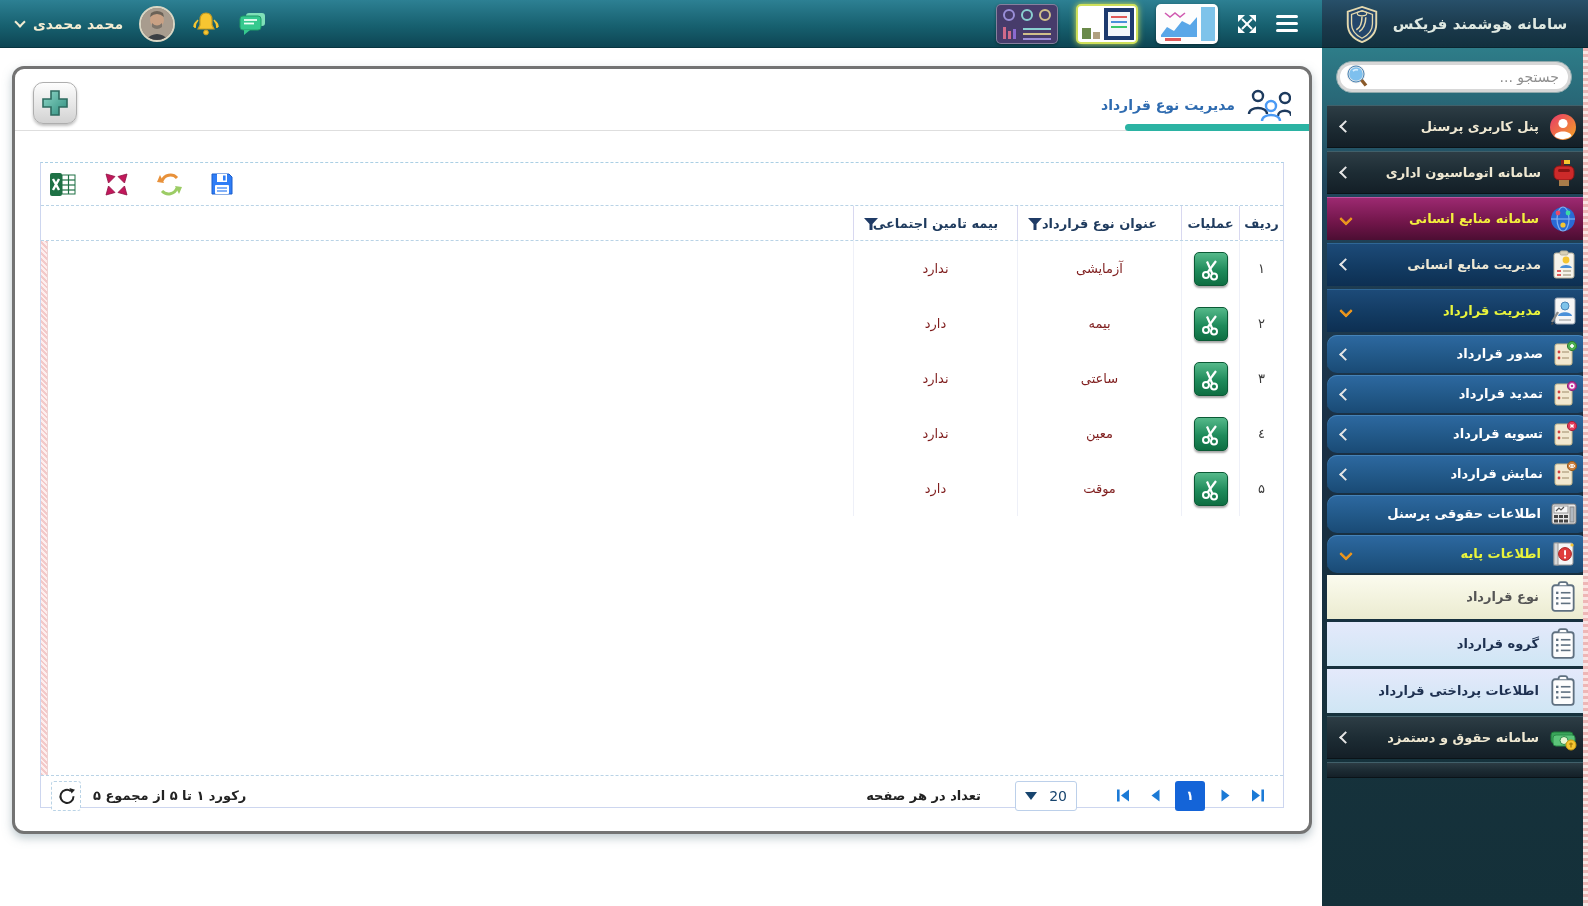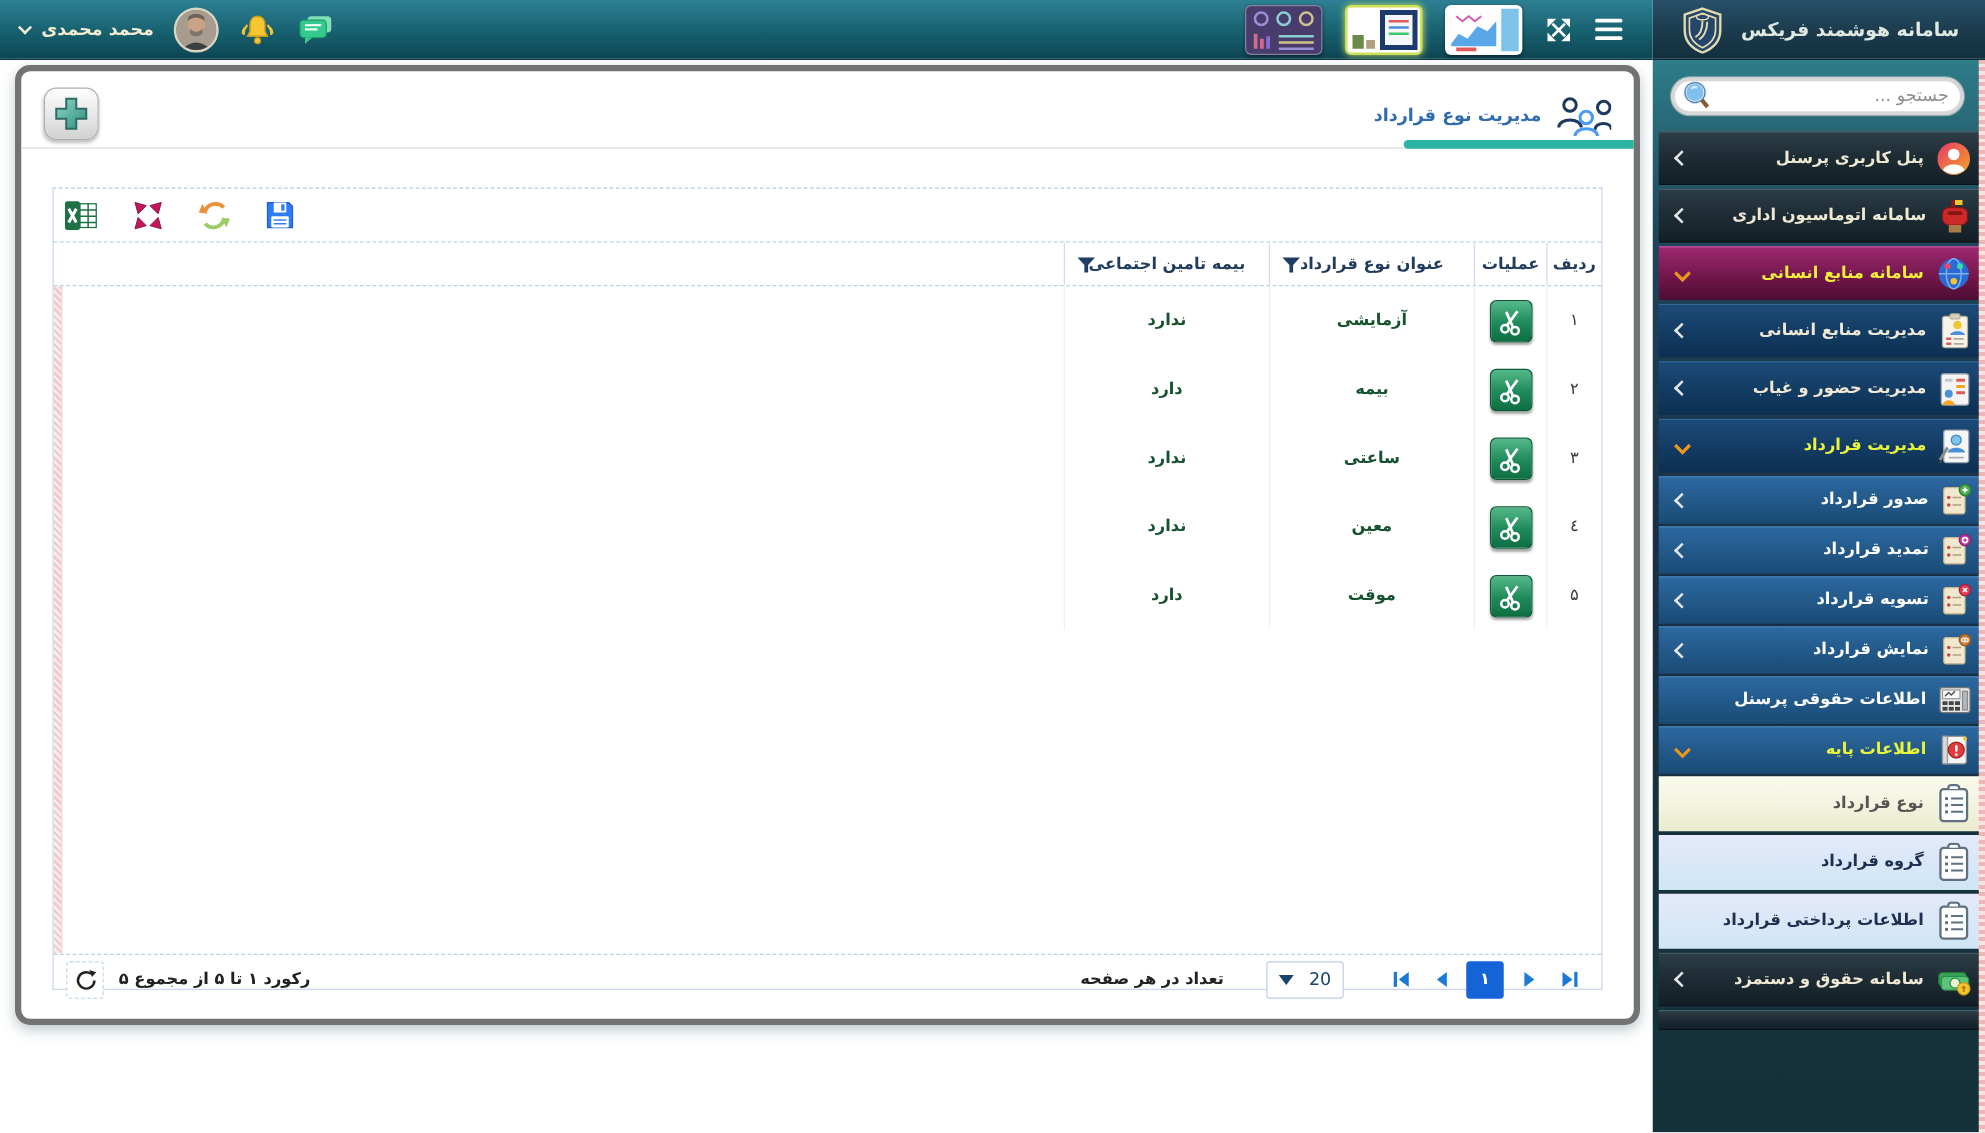--- a/index.html
+++ b/index.html
@@ -44,35 +44,35 @@
       padding:0 10px 0 14px;font-size:13px;font-weight:bold;cursor:pointer;position:relative;}
   .mi .lbl{flex:1;text-align:right;line-height:1.2;}
   .mi-root{background:linear-gradient(180deg,#2e3e46 0%,#1d2c34 50%,#131e26 100%);
            color:#efe8d2;box-shadow:inset 0 1px 0 #41606a, inset 0 -1px 0 #0a1318;}
   .mi-magenta{background:linear-gradient(180deg,#9e2a72 0%,#701549 60%,#4c0e33 100%);
            color:#f2ee3e;box-shadow:inset 0 1px 0 #c054a0;}
   .mi-l1{background:linear-gradient(180deg,#1d4b79 0%,#123a61 60%,#0d2f52 100%);
            color:#eee8d4;box-shadow:inset 0 1px 0 #2f6796;}
   .mi-l1.active{color:#e9f43c;}
   .mi-l2{height:38px;background:linear-gradient(180deg,#2d69a1 0%,#215786 60%,#194a75 100%);
-           color:#fff;box-shadow:inset 0 1px 0 #4583b8;margin-bottom:2px;}
+           color:#fff;box-shadow:inset 0 1px 0 #4583b8;margin-bottom:2px;border-radius:10px;}
   .mi-l2.active{color:#e9f43c;}
   .mi-l3{height:44px;background:linear-gradient(180deg,#e4e9fb 0%,#cfe6f4 100%);color:#1d3050;}
   .mi-l3.selected{background:linear-gradient(180deg,#fbfbee 0%,#ebebd0 100%);color:#555;}
   .mi-partial{height:16px;margin-bottom:0;}
   .chev-left{width:9px;height:9px;border-left:2px solid #e6e6e6;border-bottom:2px solid #e6e6e6;
              transform:rotate(45deg);flex:0 0 auto;}
   .chev-down{width:10px;height:10px;border-left:3px solid #e8941e;border-bottom:3px solid #e8941e;
              transform:rotate(-45deg);border-radius:1px;flex:0 0 auto;}
   .mi .micon{flex:0 0 auto;display:grid;place-items:center;}
 
   
   .main{position:absolute;top:48px;right:266px;left:0;bottom:0;background:#fff;}
-  .card{position:absolute;top:4px;right:10px;left:12px;height:768px;background:#fff;
-        border:5px solid #737373;border-radius:12px;box-shadow:0 4px 10px rgba(125,148,158,.5);}
+  .card{position:absolute;top:18px;right:10px;left:12px;height:768px;background:#fff;
+        border:3px solid #737373;border-radius:12px;box-shadow:0 4px 10px rgba(125,148,158,.5);}
   .card-head{position:relative;height:62px;border-bottom:1px solid #dedede;}
   .add-btn{position:absolute;left:18px;top:13px;width:44px;height:42px;border-radius:10px;cursor:pointer;
         background:linear-gradient(180deg,#fdfdfd 0%,#e4e4e4 60%,#d2d2d2 100%);
         border:1px solid #aeaeae;box-shadow:0 2px 3px rgba(0,0,0,.25);display:grid;place-items:center;}
   .tab{position:absolute;right:18px;top:20px;display:flex;align-items:center;gap:10px;
         color:#2e6bb0;font-size:14px;font-weight:bold;cursor:pointer;}
   .tab-underline{position:absolute;right:0;bottom:-1px;width:184px;height:7px;background:#2bb3a3;
         border-radius:6px 0 0 6px;}
 
   .grid{position:absolute;top:93px;left:25px;right:25px;bottom:23px;
@@ -90,21 +90,21 @@
   .grid-body{position:relative;height:534px;overflow:hidden;}
   .pink-scroll{position:absolute;left:0;top:0;bottom:0;width:7px;
         background:repeating-linear-gradient(45deg,#f3c9c9 0 2px,#fdeeee 2px 4px);
         border-right:1px solid #eed3d3;cursor:pointer;}
   .grow{height:55px;display:flex;font-size:13px;color:#3a3a3a;}
   .bc{display:flex;align-items:center;justify-content:center;border-left:1px solid #eef0f8;}
   .bc.filler{flex:1;border-left:none;}
   .op-btn{width:34px;height:34px;border-radius:5px;cursor:pointer;display:grid;place-items:center;
         background:linear-gradient(180deg,#55b98a 0%,#1e8a5a 55%,#0e6e42 100%);
         border:1px solid #0b5a36;box-shadow:0 2px 2px rgba(0,0,0,.35);}
-  .cell-txt{font-weight:bold;color:#14532d;}
+  .cell-txt{font-weight:normal;color:#7f1d1d;}
 
   .grid-pager{height:40px;border-top:1px dashed #b9d3e6;display:flex;align-items:center;
         direction:ltr;padding:0 10px;gap:12px;font-size:13px;}
   .refresh-btn{width:30px;height:30px;border:1px dashed #b9d3e6;border-radius:3px;display:grid;
         place-items:center;cursor:pointer;background:#fff;}
   .records{font-weight:bold;color:#222;}
   .pager-right{margin-left:auto;display:flex;align-items:center;direction:ltr;}
   .pp-label{font-weight:bold;color:#222;margin-right:34px;}
   .dropdown{width:62px;height:30px;border:1px solid #bcd0ea;border-radius:3px;background:#fff;
         display:flex;align-items:center;justify-content:space-between;padding:0 9px;cursor:pointer;
@@ -289,35 +289,20 @@
             <rect x="7" y="20" width="4" height="2" fill="#e05a5a"></rect>
               <rect x="7" y="24" width="4" height="2" fill="#e05a5a"></rect>
             <line x1="13" y1="21" x2="21" y2="21" stroke="#b0a890" stroke-width="1.4"></line>
             <line x1="13" y1="25" x2="21" y2="25" stroke="#b0a890" stroke-width="1.4"></line>
           </svg>
         </span>
         <span class="lbl">مدیریت منابع انسانی</span>
         <span class="chev-left"></span>
       </div>
 
-      <div class="mi mi-l1">
-        <span class="micon">
-          <svg width="28" height="30" viewBox="0 0 28 30">
-            <rect x="3" y="3" width="22" height="25" rx="2" fill="#f4f4f4" stroke="#9aa4b0" stroke-width="1"></rect>
-            <circle cx="9" cy="19" r="3.2" fill="#4a90d9"></circle>
-            <path d="M4 28 c1 -5 9 -5 10 0 Z" fill="#f5a623"></path>
-            <rect x="15" y="7" width="7" height="2.4" fill="#e05a5a"></rect>
-            <rect x="15" y="12" width="7" height="2.4" fill="#f5a623"></rect>
-            <rect x="15" y="17" width="7" height="2.4" fill="#e05a5a"></rect>
-            <rect x="6" y="7" width="6" height="2.4" fill="#c0c8d0"></rect>
-          </svg>
-        </span>
-        <span class="lbl">مدیریت حضور و غیاب</span>
-        <span class="chev-left"></span>
-      </div>
 
       <div class="mi mi-l1 active">
         <span class="micon">
           <svg width="28" height="30" viewBox="0 0 28 30">
             <rect x="5" y="2" width="20" height="26" rx="2" fill="#f6f6f6" stroke="#9aa4b0" stroke-width="1"></rect>
             <circle cx="15" cy="10" r="4" fill="#7ec3ea" stroke="#4a86b8"></circle>
             <path d="M8 20 c1 -5 13 -5 14 0 Z" fill="#4a90d9"></path>
             <line x1="9" y1="24" x2="21" y2="24" stroke="#b0b0b0" stroke-width="1.4"></line>
             <line x1="2" y1="26" x2="8" y2="16" stroke="#8a8a8a" stroke-width="2.4"></line>
             <polygon points="2,26 1,29 4,28" fill="#444"></polygon>

